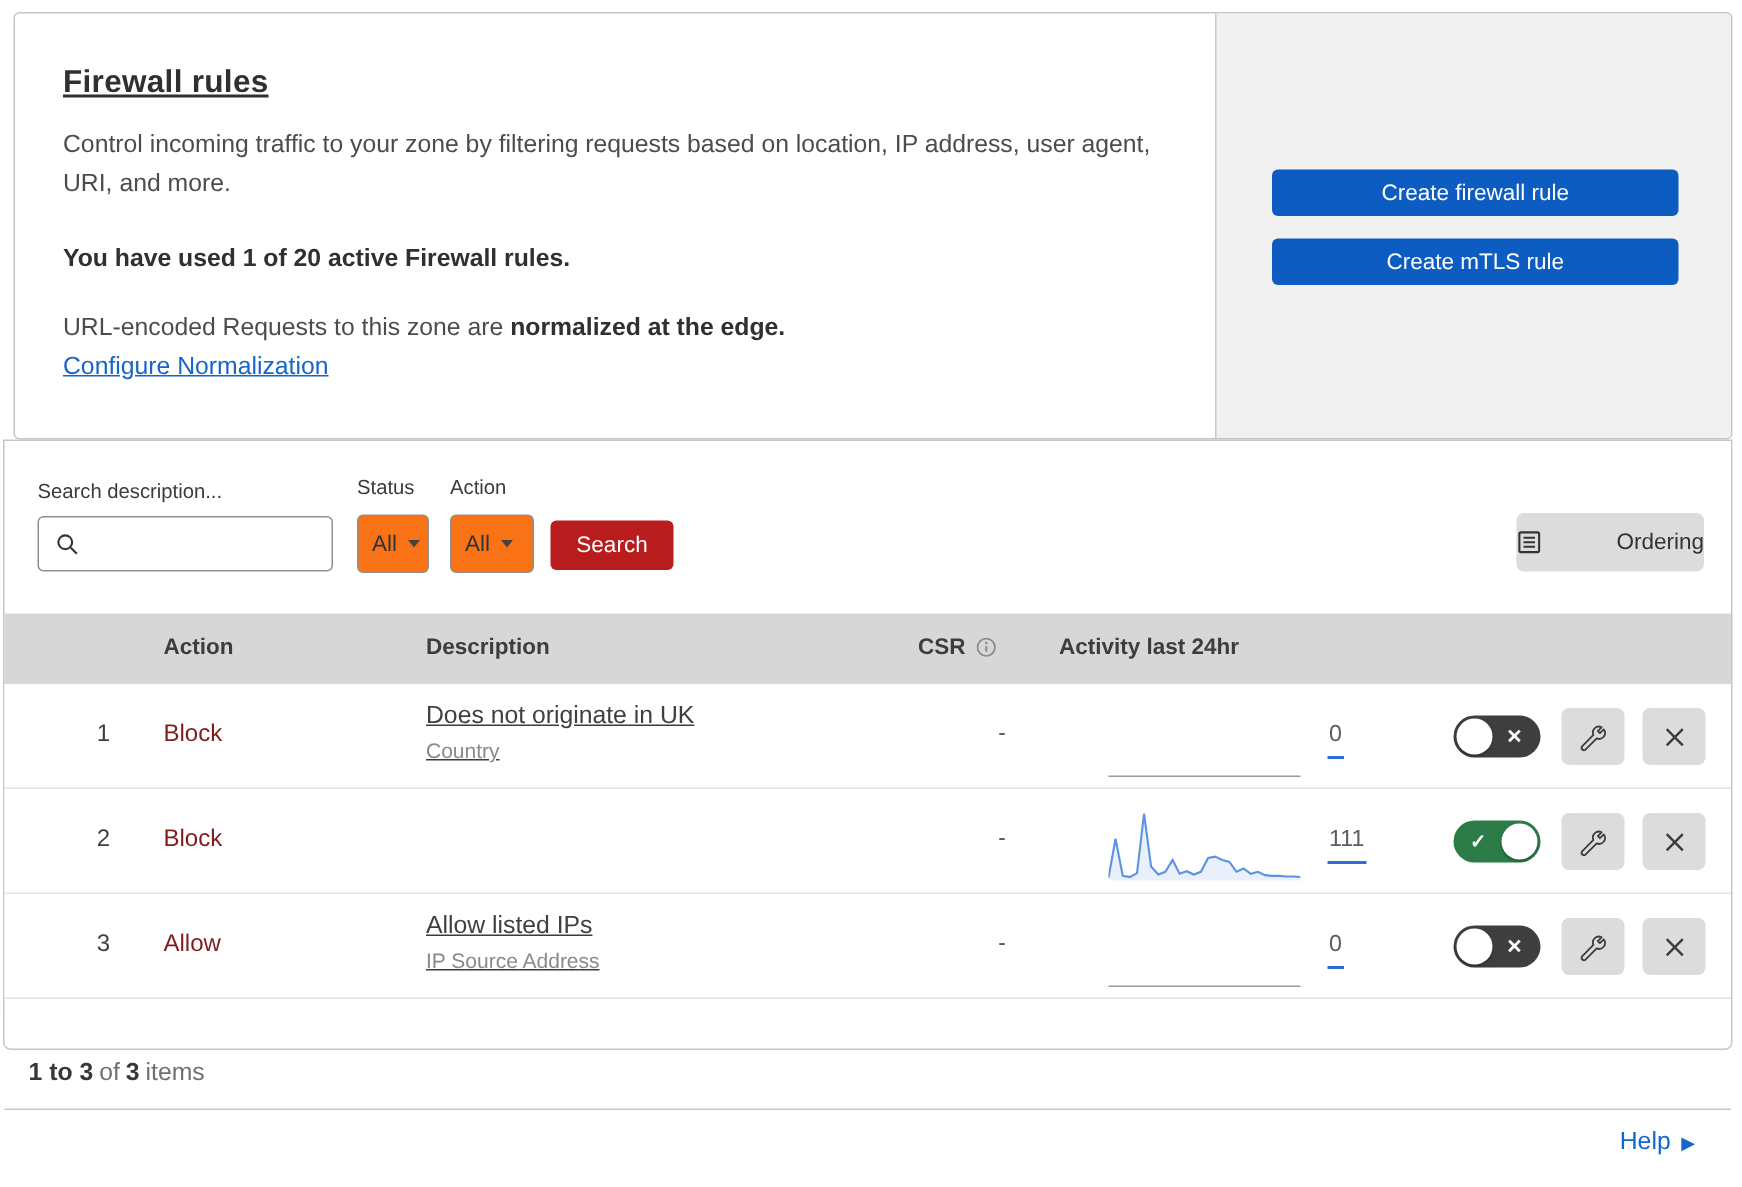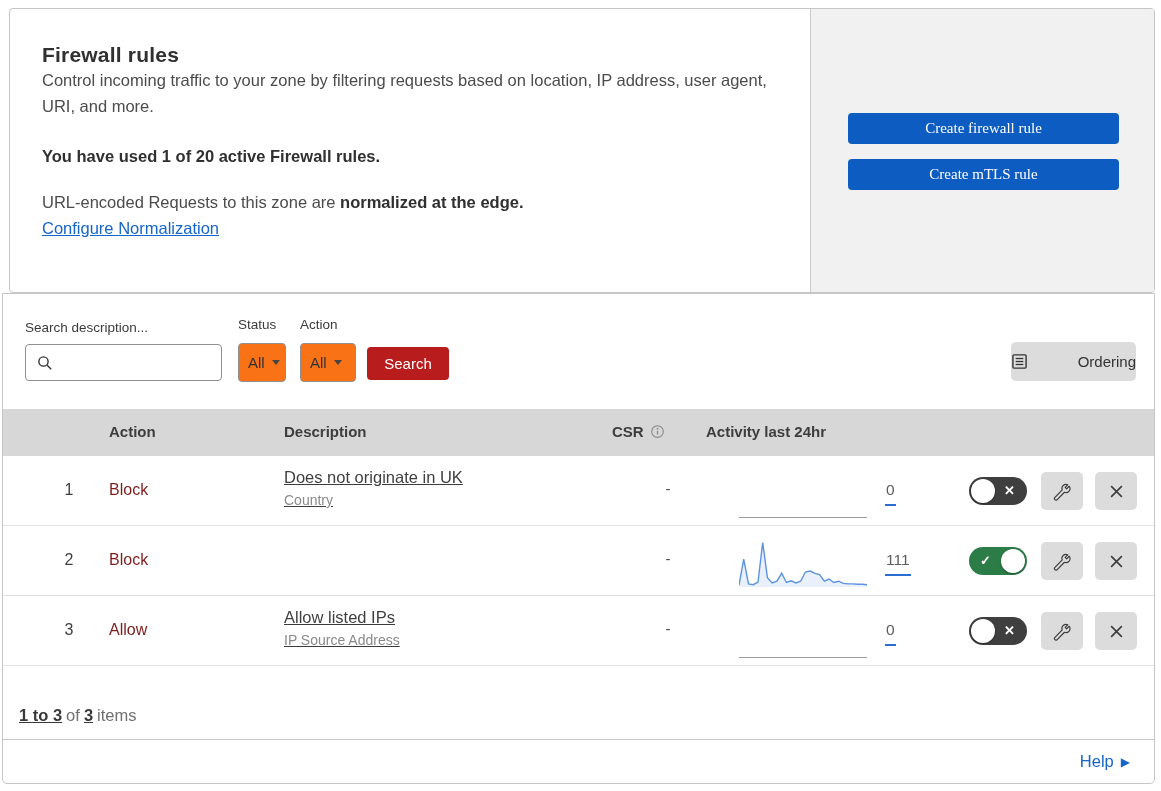--- a/index.html
+++ b/index.html
@@ -12,42 +12,42 @@
     overflow: hidden;
   }
   .page { position:absolute; inset:0; }
 
   
   .top-card {
     position:absolute; left:9px; top:8px; width:1146px; height:285px;
     border:1px solid #c6c6c6; border-radius:4px; background:#fff; overflow:hidden;
   }
   .card-left { position:absolute; left:0; top:0; right:344px; bottom:0; padding:34px 0 0 32px; }
-  .card-left h1 { font-size:21px; font-weight:600; color:#303030; letter-spacing:.2px; }
+  .card-left h1 { font-size:21px; font-weight:600; color:#303030; margin-bottom:16px; letter-spacing:.2px;text-decoration:underline; }
   .desc { font-size:16.5px; line-height:26px; color:#4c4c4c; width:745px; margin-bottom:28px; }
   .usage { font-size:16.5px; font-weight:700; color:#303030; margin-bottom:27px; }
   .norm { font-size:16.5px; color:#4c4c4c; margin-bottom:7px; }
   .norm strong { color:#303030; font-weight:700; }
   .text-link { font-size:16.5px; color:#1465cc; text-decoration:underline; cursor:pointer; display:inline-block; }
 
   .card-right {
     position:absolute; top:0; right:0; bottom:0; width:344px;
     background:#f1f1f1; border-left:1px solid #c9c9c9;
   }
   .btn-primary {
     position:absolute; left:37px; width:271px; height:31px;
-    background:#0d5cc1; color:#fff; font-family:Liberation Serif, serif; font-size:15px;
+    background:#0d5cc1; color:#fff; font-family:Liberation Sans, sans-serif; font-size:15px;
     border:none; border-radius:4px; cursor:pointer;
   }
   .btn-primary.b1 { top:104px; }
   .btn-primary.b2 { top:150px; }
 
   
   .main {
-    position:absolute; left:2px; top:293px; width:1153px; height:491px;
+    position:absolute; left:2px; top:293px; width:1153px; height:407px;
     border:1px solid #c6c6c6; border-radius:0 0 5px 5px; background:#fff;
   }
   .flabel { position:absolute; font-size:13.5px; color:#3b3b3b; }
   .lab-search { left:22px; top:26px; }
   .lab-status { left:235px; top:23px; }
   .lab-action { left:297px; top:23px; }
 
   .search-box {
     position:absolute; left:22px; top:50px; width:197px; height:37px;
     border:1px solid #8f8f8f; border-radius:4px; background:#fff;
@@ -117,21 +117,21 @@
 
   .icon-btn {
     position:absolute; top:16px; width:42px; height:38px; border:none; border-radius:5px;
     background:#dcdcdc; cursor:pointer; display:flex; align-items:center; justify-content:center;
   }
   .btn-wrench { left:1038px; }
   .btn-delete { left:1092px; }
 
   
   .pagination { position:absolute; left:16px; top:412px; font-size:16.5px; color:#707070; }
-  .pagination .pg-b { font-weight:700; color:#383838;text-decoration:underline; }
+  .pagination .pg-b { font-weight:700; color:#383838; }
   .pagination span { margin-right:4px; }
   .help-bar { position:absolute; left:0; right:0; top:445px; height:47px; border-top:1px solid #c9c9c9; }
   .help-link {
     position:absolute; right:24px; top:12px; font-size:16.5px; color:#1465cc;
     cursor:pointer; display:flex; align-items:center; gap:7px;
   }
   .help-arrow { font-size:12px; color:#1465cc; }
 </style>
 </head>
 <body>

